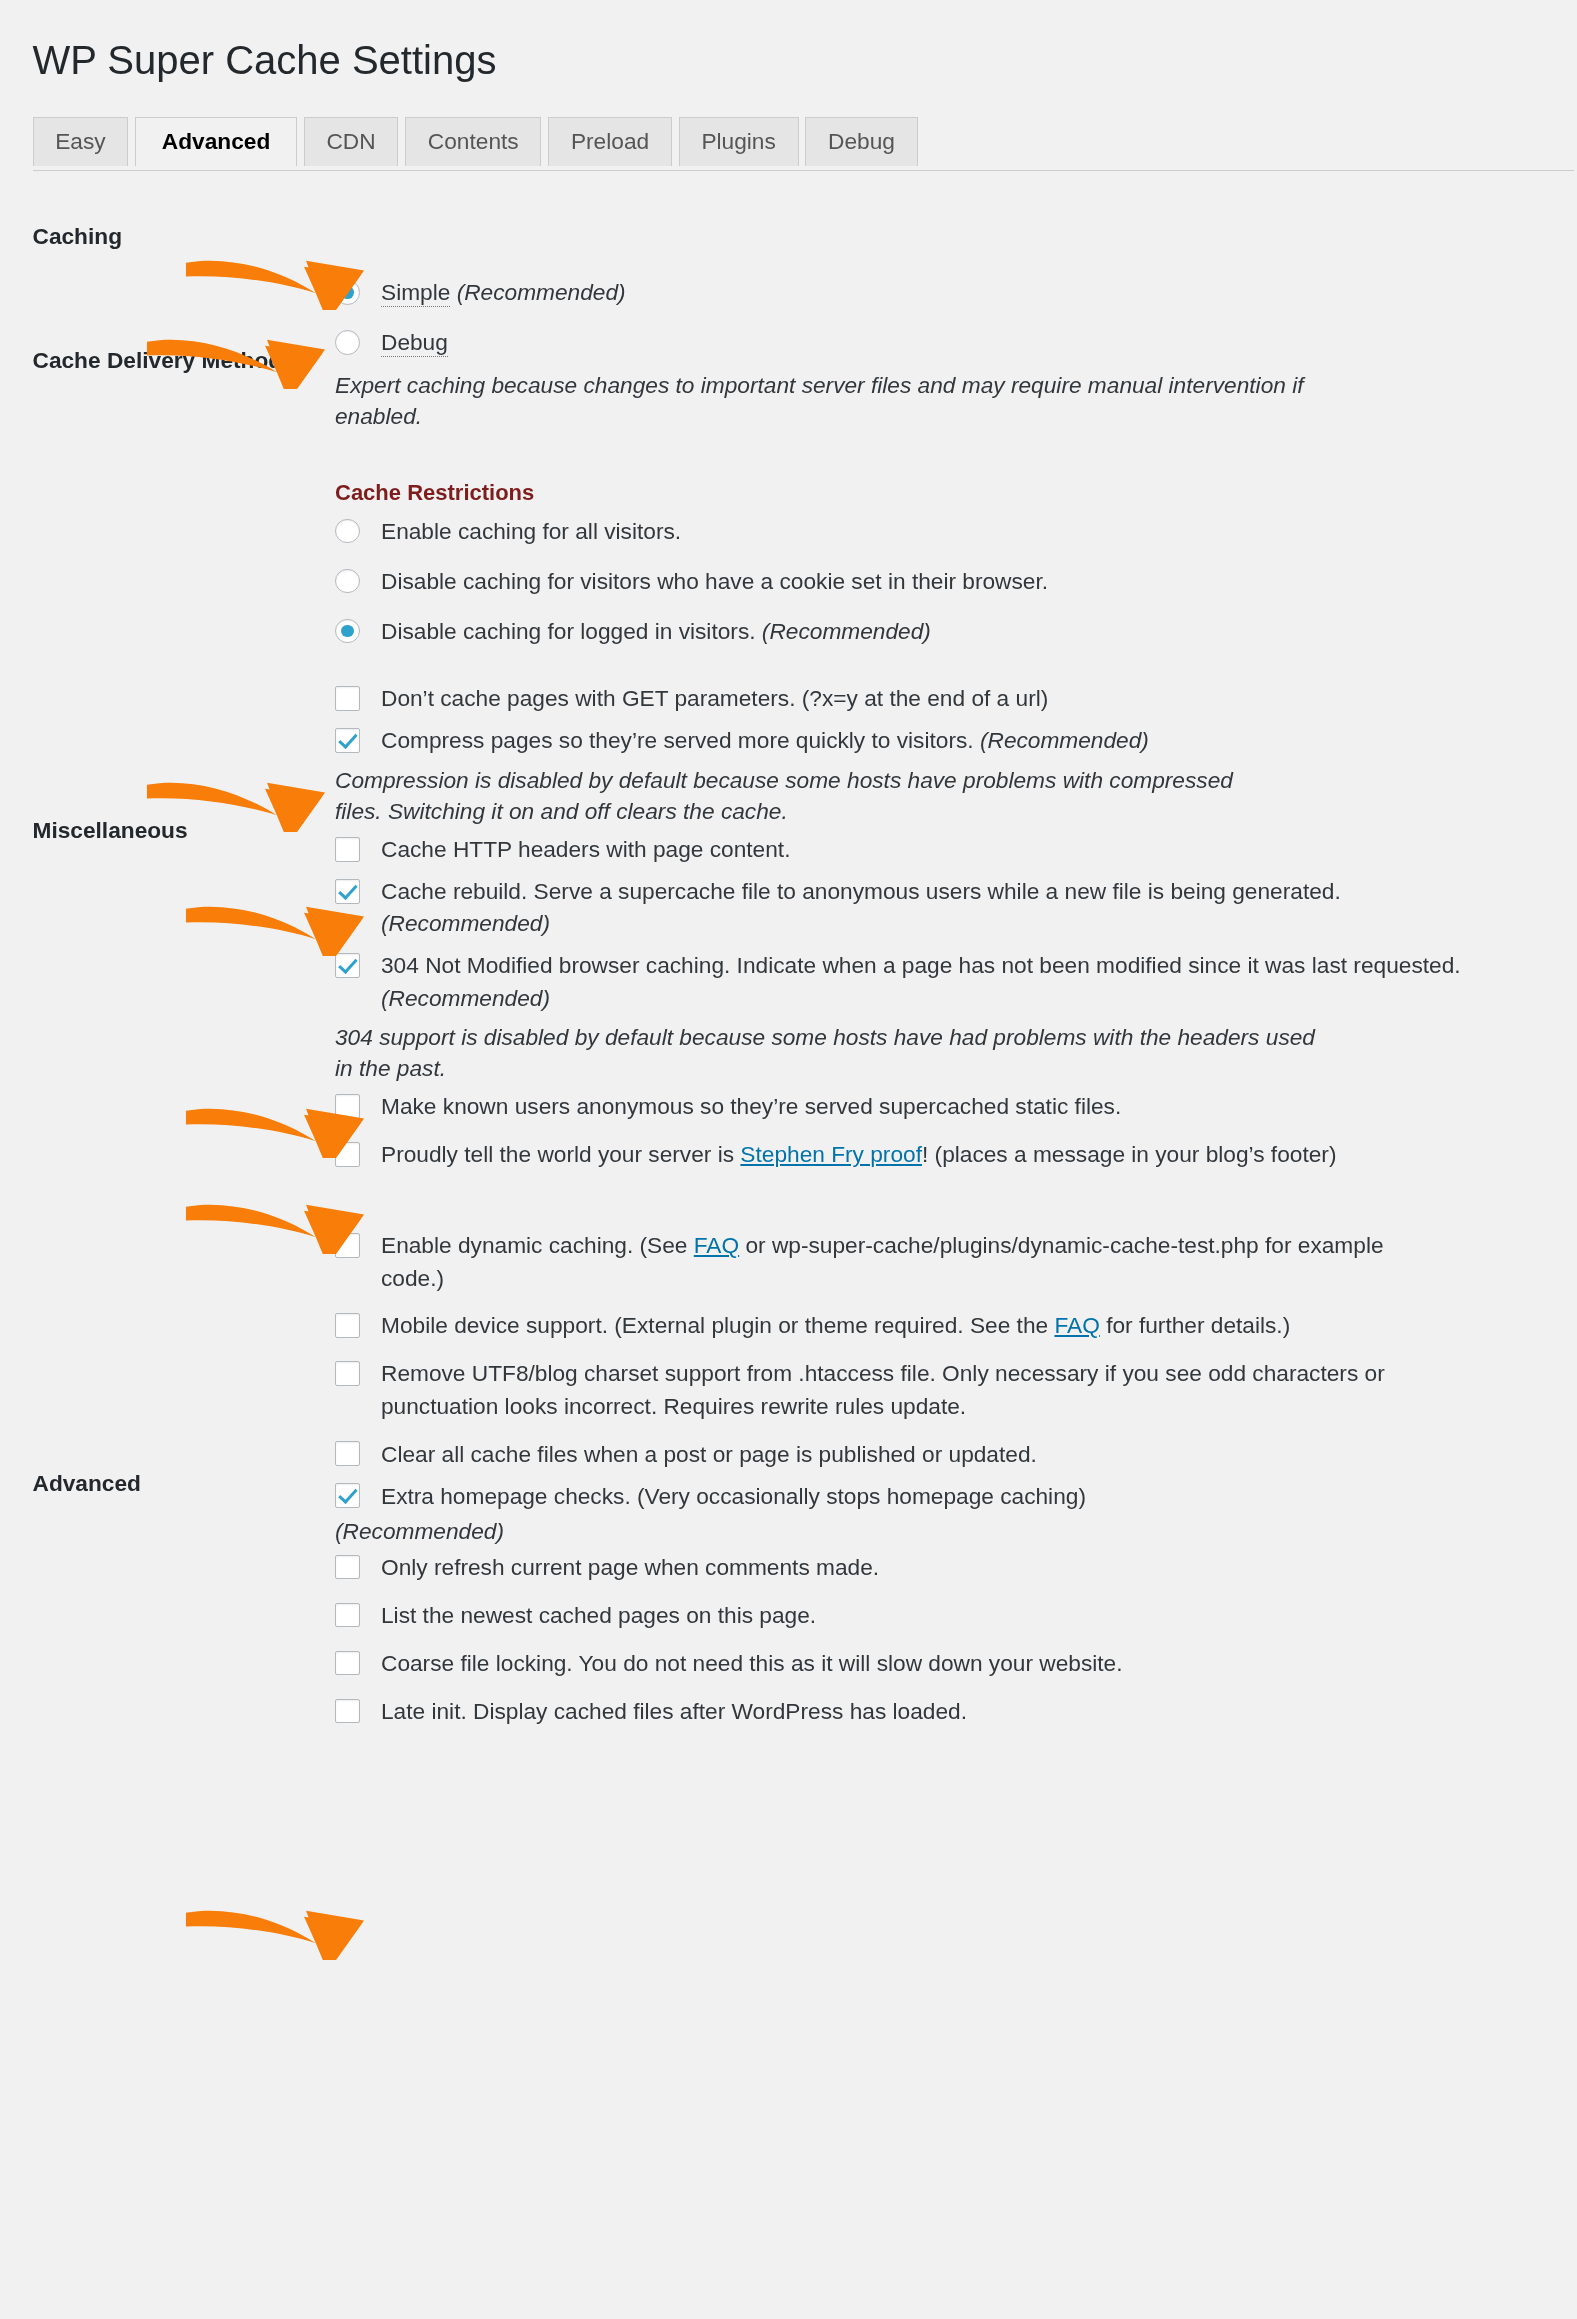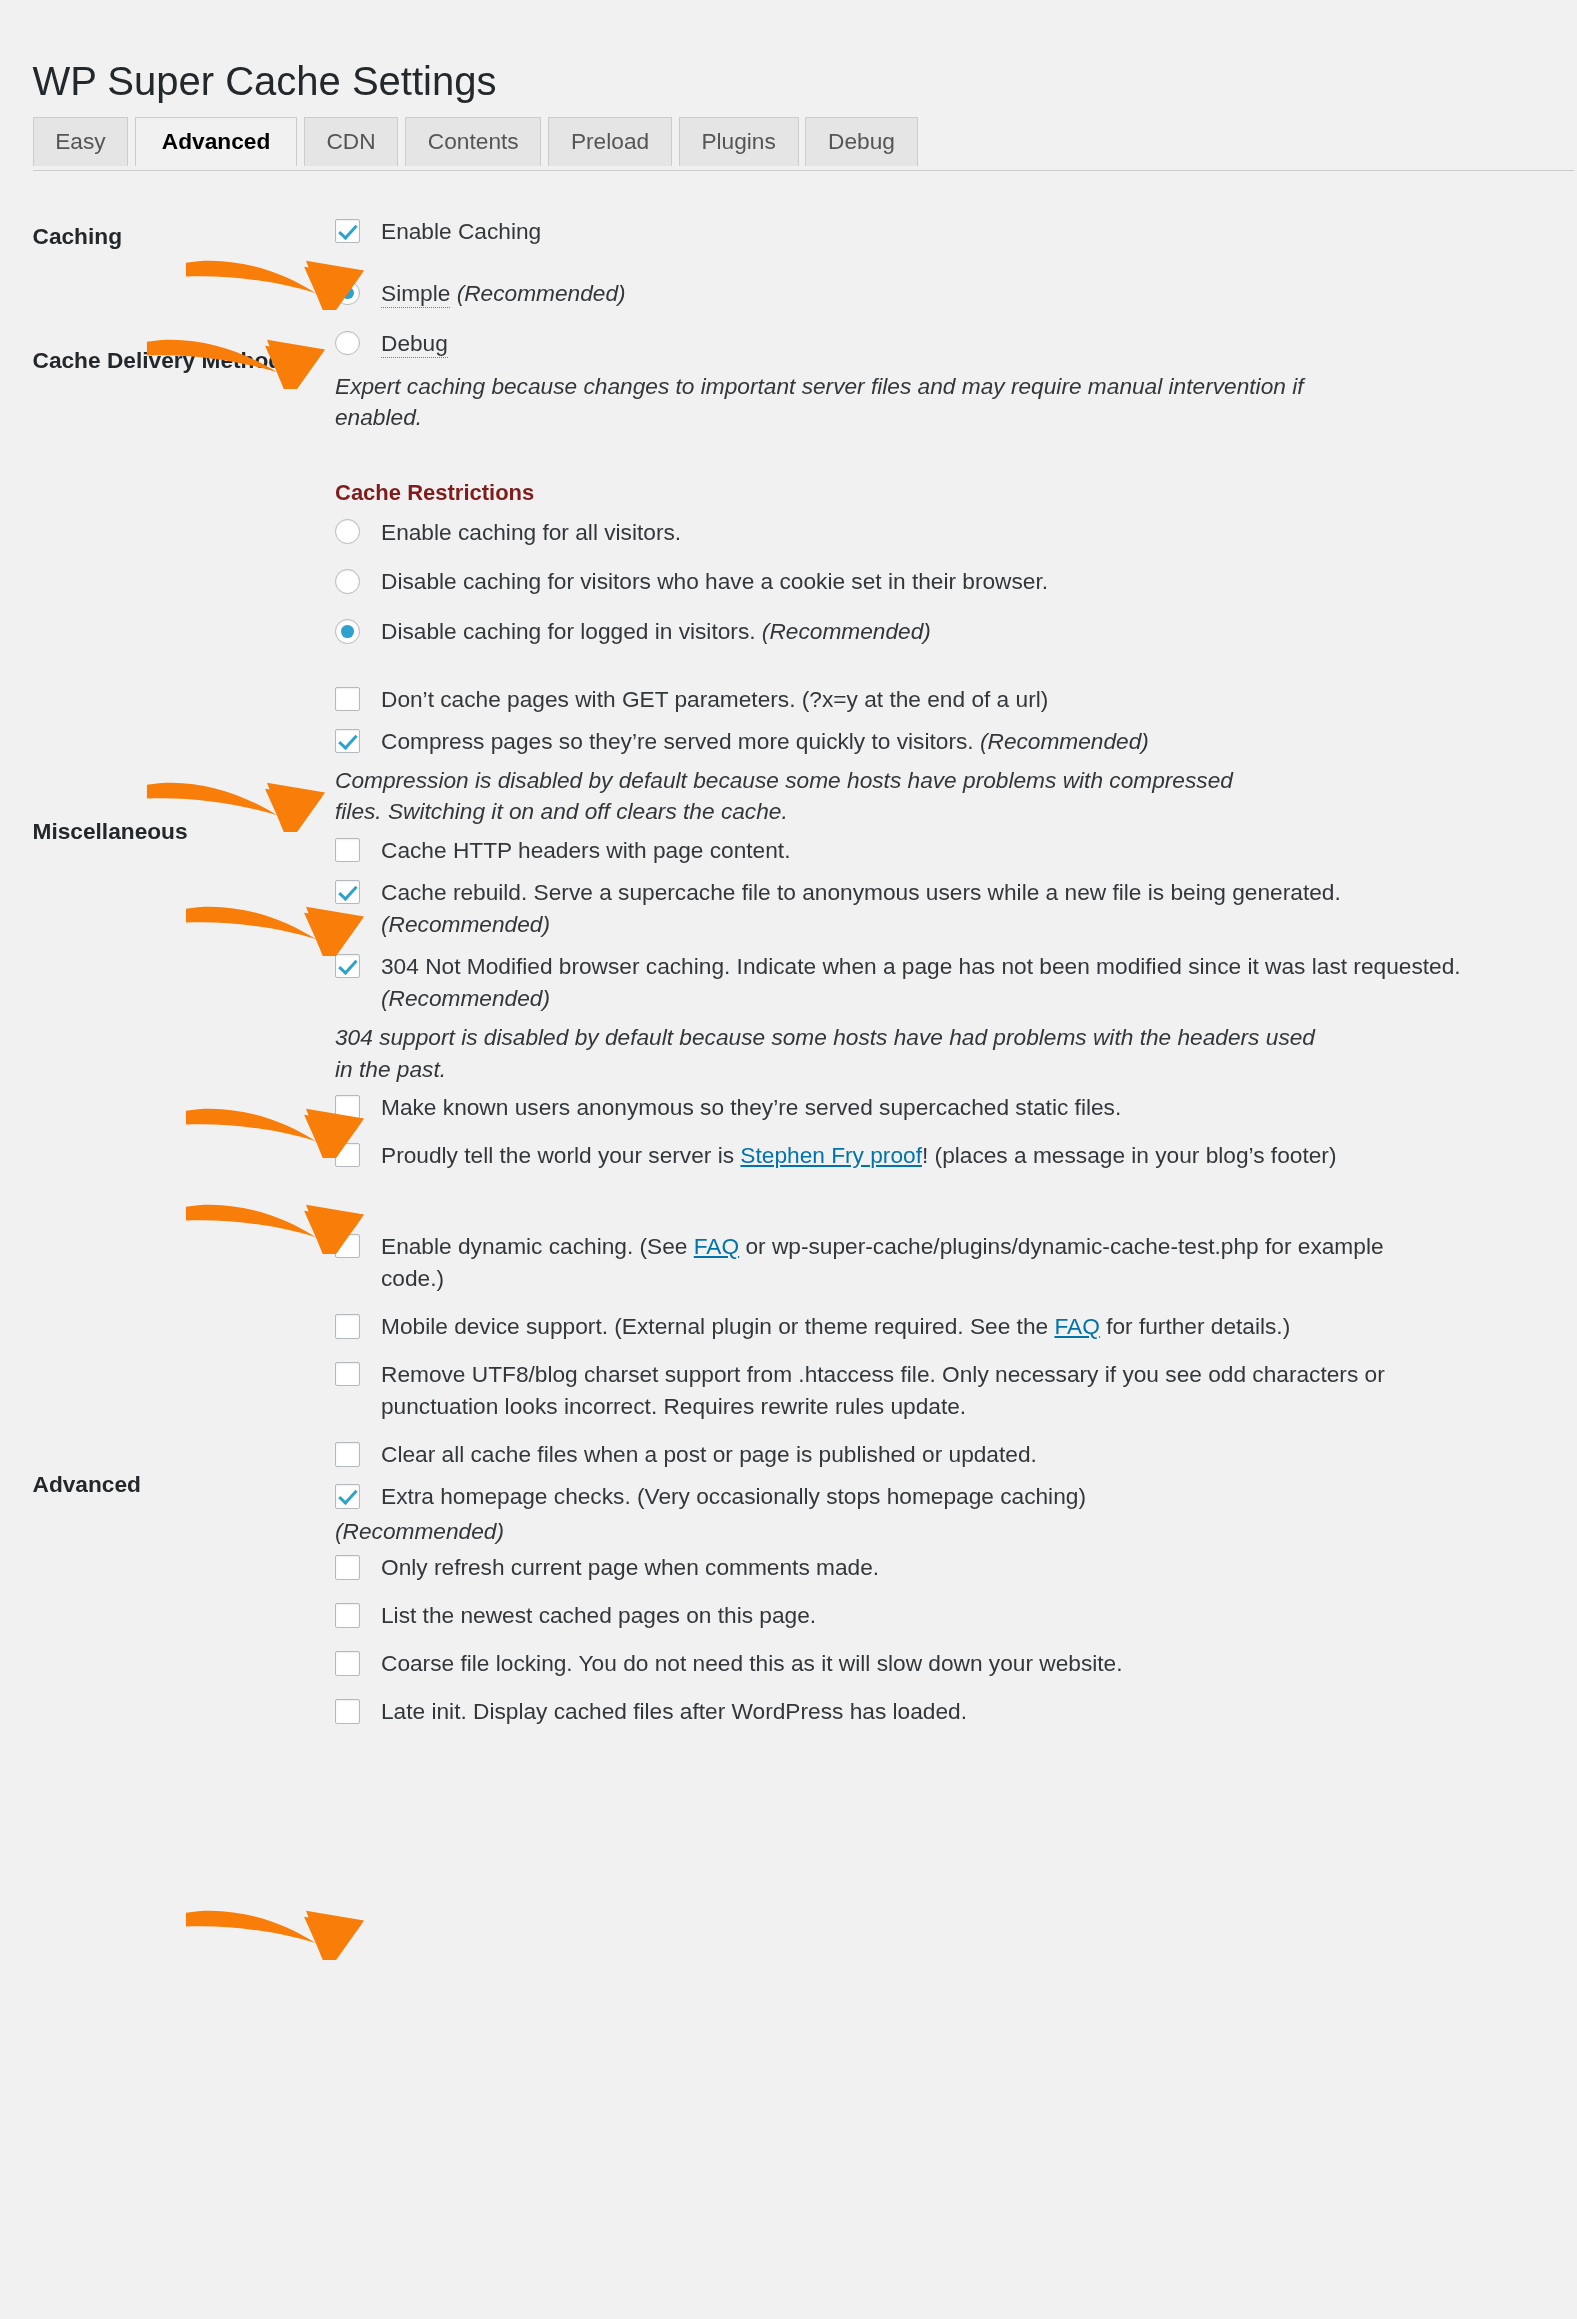--- a/index.html
+++ b/index.html
@@ -19,21 +19,21 @@
     position: relative;
     width: 1577px;
     height: 2320px;
     padding: 0;
   }
 
   
   .page-title {
     position: absolute;
     left: 32.5px;
-    top: 30px;
+    top: 9px;
     font-size: 40px;
     font-weight: 400;
     color: #23282d;
     letter-spacing: 0px;
     line-height: 1.2;
   }
 
   
   .tab-bar {
     position: absolute;
@@ -191,26 +191,20 @@
     <div class="tab">Preload</div>
     <div class="tab">Plugins</div>
     <div class="tab">Debug</div>
   </div>
 
   <div class="form">
 
     <div class="spacer-lg"></div>
     <div class="row">
       <div class="row-label">Caching</div>
-      <div class="row-field">
-        <label class="opt">
-          <span class="box checked"></span>
-          <span>Enable Caching</span>
-        </label>
-      </div>
     </div>
 
     <div class="spacer-md"></div>
     <div class="row">
       <div class="row-label">Cache Delivery Method</div>
       <div class="row-field">
         <label class="opt">
           <span class="radio checked"></span>
           <span class="tip">Simple</span>
           <i>(Recommended)</i>

